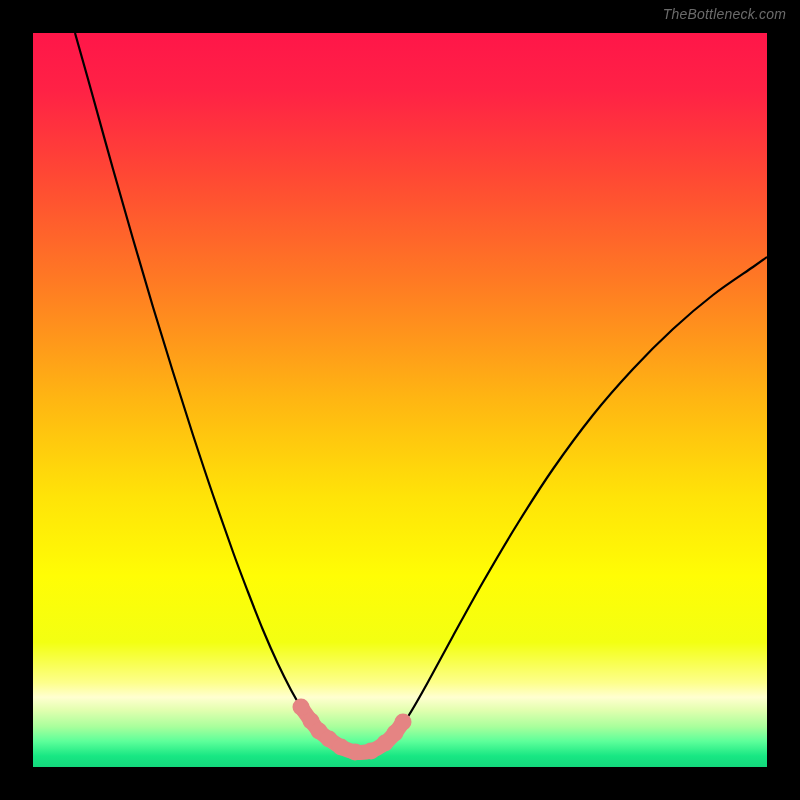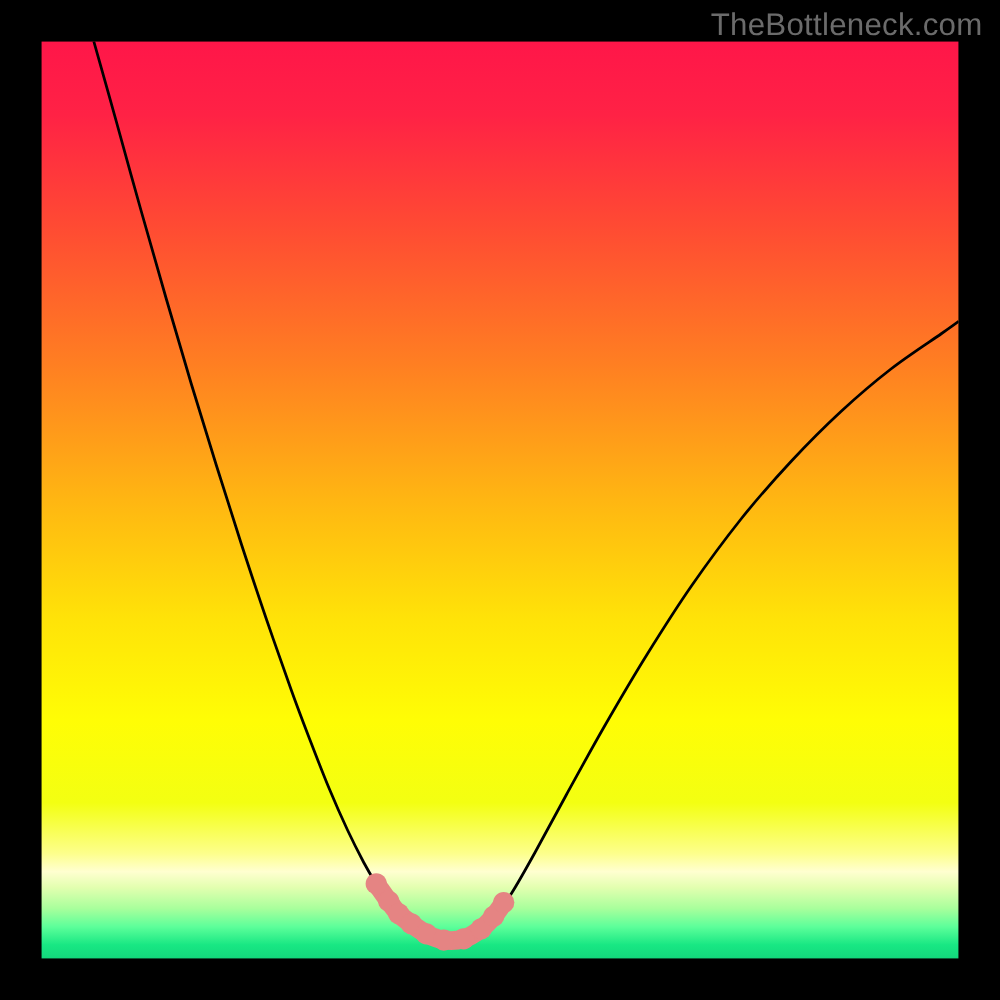--- a/index.html
+++ b/index.html
@@ -32,23 +32,24 @@
     left: 0;
     top: 0;
     width: 100%;
     height: 100%;
   }
   .watermark {
     position: absolute;
     top: 6px;
     right: 14px;
     color: #6b6b6b;
-    font-size: 25px;
+    font-size: 14px;
     letter-spacing: 0.2px;
     font-weight: 400;
+    font-style: italic;
   }
   svg.curves {
     position: absolute;
     left: 0;
     top: 0;
     width: 100%;
     height: 100%;
   }
 </style>
 </head>

